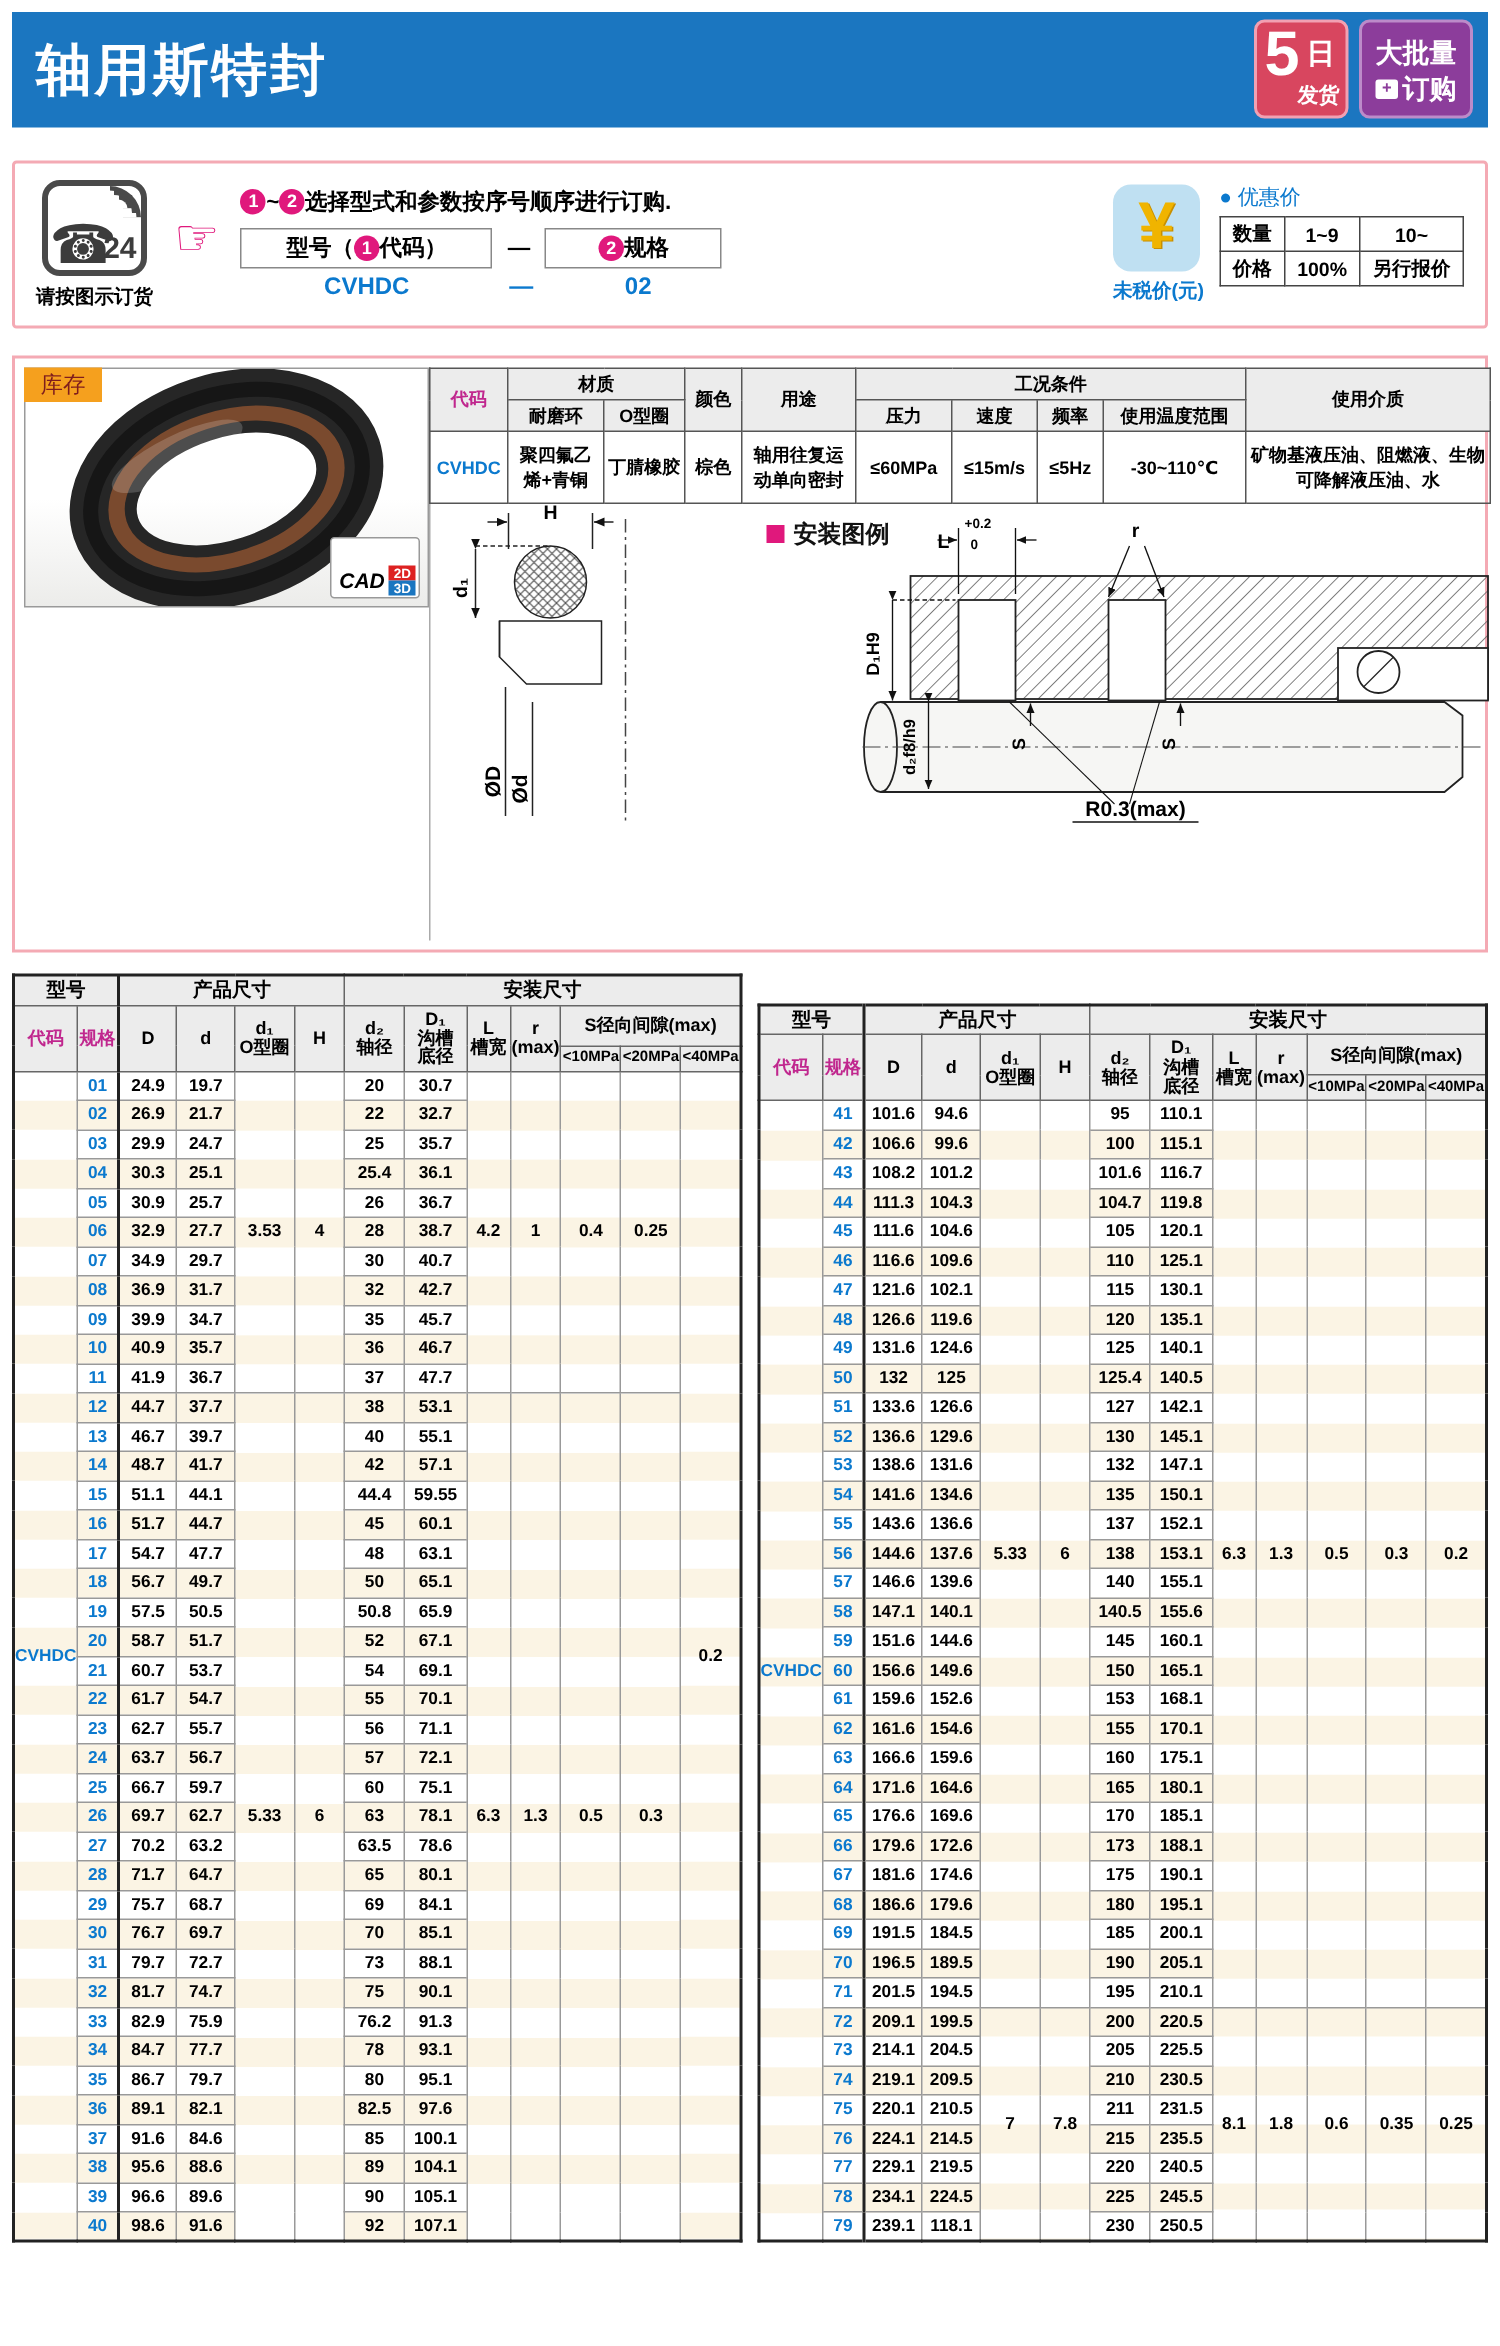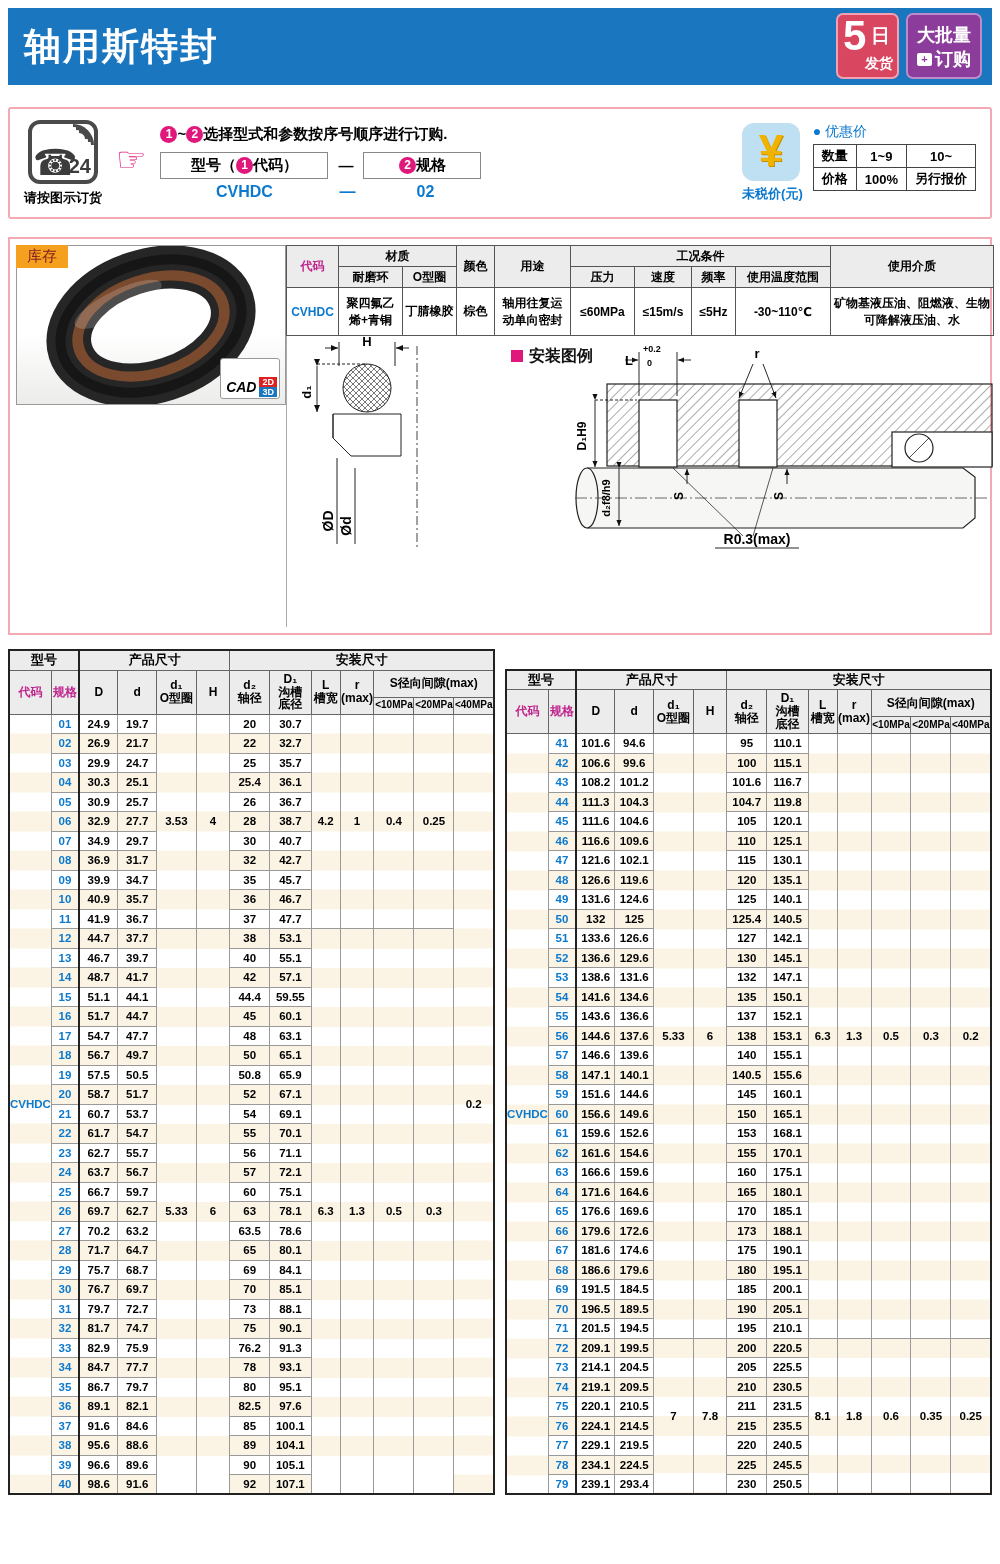--- a/index.html
+++ b/index.html
@@ -992,21 +992,21 @@
             <tr>
               <td class="c-spec thick-r">78</td>
               <td>234.1</td>
               <td>224.5</td>
               <td>225</td>
               <td>245.5</td>
             </tr>
             <tr>
               <td class="c-spec thick-r">79</td>
               <td>239.1</td>
-              <td>293.4</td>
+              <td>118.1</td>
               <td>230</td>
               <td>250.5</td>
             </tr>
           </tbody>
         </table>
       </div>
   </div>
 
 </div>
 

